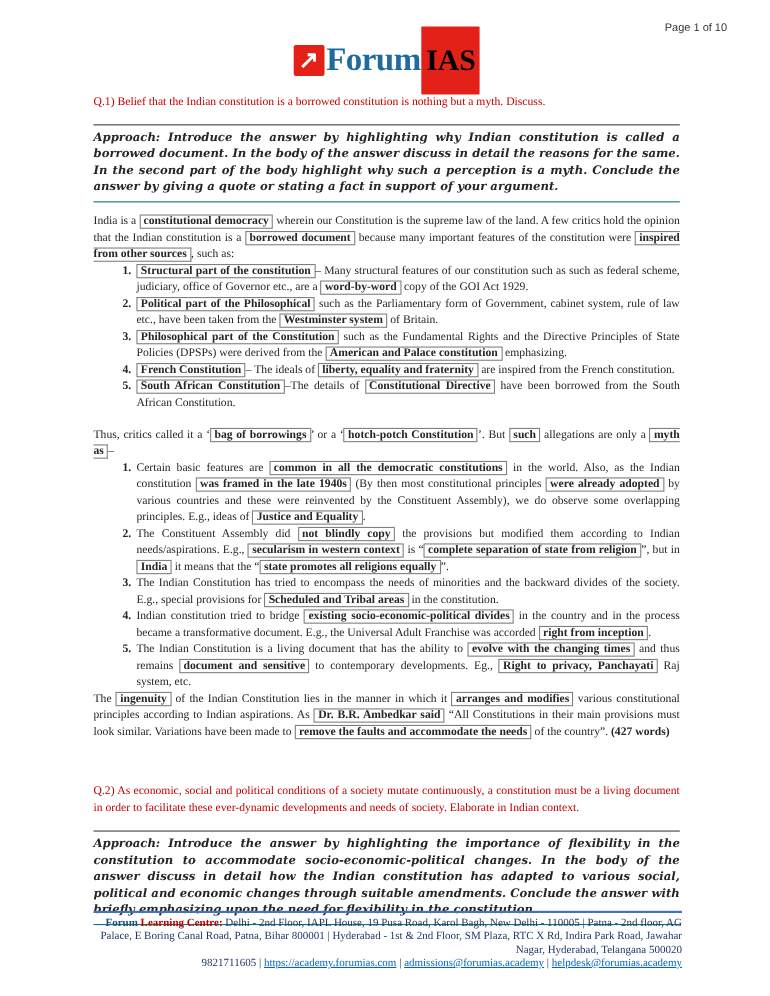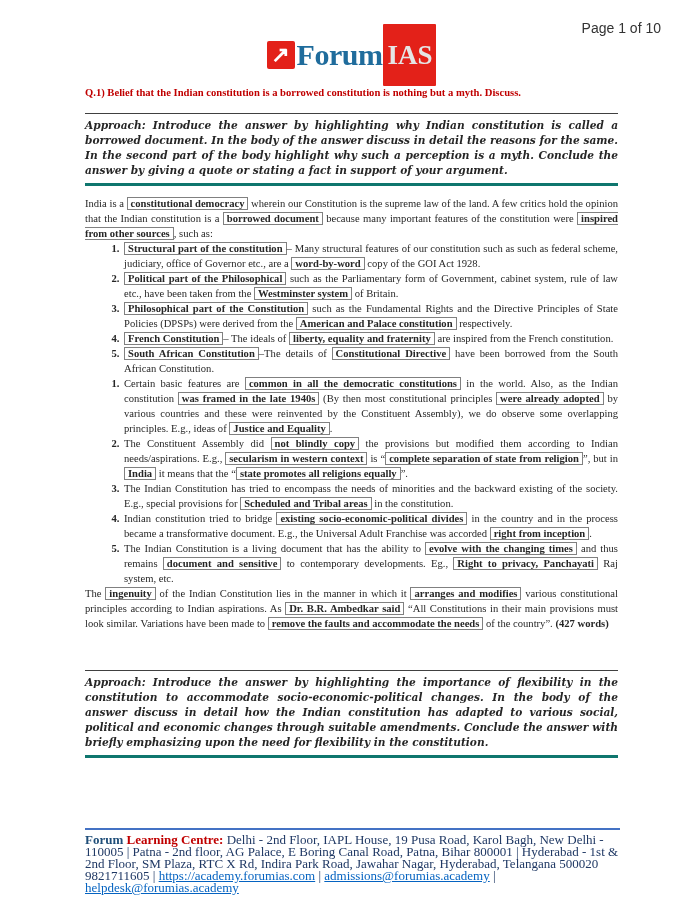--- a/index.html
+++ b/index.html
@@ -2,64 +2,64 @@
 <html><head>
 <meta charset="utf-8">
 <style>
   html,body{margin:0;padding:0;}
   body{
     width:700px;height:905px;background:#ffffff;position:relative;
     font-family:"Liberation Serif",serif;color:#262626;overflow:hidden;
   }
   .page-indicator{
     position:absolute;top:20px;right:39px;font-family:"Liberation Sans",sans-serif;
-    font-size:14px;color:#333;
+    font-size:10px;color:#333;
   }
   .content{padding:38px 82px 0 85px;}
   
   .logo{display:flex;justify-content:center;align-items:center;height:34px;margin:0 0 10px 0;}
   .logo-box{
     width:28px;height:28px;background:#e32119;color:#fff;display:inline-flex;
     align-items:center;justify-content:center;font-size:22px;font-weight:bold;
     border-radius:2px;line-height:1;
   }
   .logo-forum{
     font-family:"Liberation Serif",serif;font-weight:bold;color:#1f6c9c;
     font-size:30px;line-height:1;margin-left:2px;letter-spacing:-0.5px;
   }
   .logo-ias{
-    font-family:"Liberation Serif",serif;font-weight:bold;color:#e5e5e5;background:#e32119;
+    font-family:"Liberation Serif",serif;font-weight:bold;color:#000000;background:#e32119;
     font-size:27px;line-height:30px;padding:16px 4px;margin-left:1px;border-radius:1px;
   }
   
   .q-heading{
-    color:#c00000;font-weight:bold;font-size:10.6px;line-height:15px;
+    color:#c00000;font-weight:normal;font-size:10.6px;line-height:15px;
     text-align:justify;margin:13px 0 0 0;
   }
   
   .approach{
-    border-top:1px solid #404040;border-bottom:3px solid #0f766e;
+    border-top:1px solid #404040;border-bottom:1px solid #0f766e;
     font-style:italic;font-weight:bold;font-size:10.6px;line-height:15px;
     text-align:justify;margin:13px 0 0 0;padding:4px 0 5px 0;
     font-family:"DejaVu Serif","Liberation Serif",serif;
   }
   .para{font-size:10.6px;line-height:15px;text-align:justify;margin:10px 0 0 0;}
   ol.num-list{margin:0;padding:0 0 0 37px;}
   ol.num-list li{
     font-size:10.6px;line-height:15px;text-align:justify;padding-left:2px;margin:0;
   }
   ol.num-list li::marker{font-weight:bold;}
   .seg-box{font-weight:bold;border:1px solid #808080;padding:0 3px;}
   .seg-bi{font-weight:bold;}
   .gap-lg{height:26px;}
   
   .footer{
     position:absolute;left:85px;right:80px;top:828px;
     border-top:2px solid #4472c4;padding-top:4px;
-    font-size:13px;line-height:12px;color:#1f3864;text-align:left;
+    font-size:10px;line-height:12px;color:#1f3864;text-align:right;
   }
   .seg-brand-blue{color:#1f4e79;font-weight:bold;}
   .seg-brand-red{color:#c00000;font-weight:bold;}
   .seg-link,a.seg-link{color:#0563c1;text-decoration:underline;cursor:pointer;}
 </style>
 </head>
 <body>
 
 <div class="page-indicator">Page 1 of 10</div>
 
@@ -71,40 +71,42 @@
       <span class="logo-ias">IAS</span>
   </div>
 
   <div class="q-heading">Q.1) Belief that the Indian constitution is a borrowed constitution is nothing but a myth. Discuss.</div>
 
   <div class="approach">Approach: Introduce the answer by highlighting why Indian constitution is called a borrowed document. In the body of the answer discuss in detail the reasons for the same. In the second part of the body highlight why such a perception is a myth. Conclude the answer by giving a quote or stating a fact in support of your argument.</div>
 
   <div class="para"><span>India is a </span><span class="seg-box">constitutional democracy</span><span> wherein our Constitution is the supreme law of the land. A few critics hold the opinion that the Indian constitution is a </span><span class="seg-box">borrowed document</span><span> because many important features of the constitution were </span><span class="seg-box">inspired from other sources</span><span>, such as:</span></div>
 
   <ol class="num-list">
-      <li><span class="seg-box">Structural part of the constitution</span><span>– Many structural features of our constitution such as such as federal scheme, judiciary, office of Governor etc., are a </span><span class="seg-box">word-by-word</span><span> copy of the GOI Act 1928.</span></li>
+      <li><span class="seg-box">Structural part of the constitution</span><span>– Many structural features of our constitution such as such as federal scheme, judiciary, office of Governor etc., are a </span><span class="seg-box">word-by-word</span><span> copy of the GOI Act 1929.</span></li>
       <li><span class="seg-box">Political part of the Philosophical</span><span> such as the Parliamentary form of Government, cabinet system, rule of law etc., have been taken from the </span><span class="seg-box">Westminster system</span><span> of Britain.</span></li>
-      <li><span class="seg-box">Philosophical part of the Constitution</span><span> such as the Fundamental Rights and the Directive Principles of State Policies (DPSPs) were derived from the </span><span class="seg-box">American and Palace constitution</span><span> respectively.</span></li>
+      <li><span class="seg-box">Philosophical part of the Constitution</span><span> such as the Fundamental Rights and the Directive Principles of State Policies (DPSPs) were derived from the </span><span class="seg-box">American and Palace constitution</span><span> emphasizing.</span></li>
       <li><span class="seg-box">French Constitution</span><span>– The ideals of </span><span class="seg-box">liberty, equality and fraternity</span><span> are inspired from the French constitution.</span></li>
       <li><span class="seg-box">South African Constitution</span><span>–The details of </span><span class="seg-box">Constitutional Directive</span><span> have been borrowed from the South African Constitution.</span></li>
     </ol>
 
+  <div class="para" style="margin-top:14px;"><span>Thus, critics called it a ‘</span><span class="seg-box">bag of borrowings</span><span>’ or a ‘</span><span class="seg-box">hotch-potch Constitution</span><span>’. But </span><span class="seg-box">such</span><span> allegations are only a </span><span class="seg-box">myth as</span><span>–</span></div>
 
   <ol class="num-list">
       <li><span>Certain basic features are </span><span class="seg-box">common in all the democratic constitutions</span><span> in the world. Also, as the Indian constitution </span><span class="seg-box">was framed in the late 1940s</span><span> (By then most constitutional principles </span><span class="seg-box">were already adopted</span><span> by various countries and these were reinvented by the Constituent Assembly), we do observe some overlapping principles. E.g., ideas of </span><span class="seg-box">Justice and Equality</span><span>.</span></li>
       <li><span>The Constituent Assembly did </span><span class="seg-box">not blindly copy</span><span> the provisions but modified them according to Indian needs/aspirations. E.g., </span><span class="seg-box">secularism in western context</span><span> is “</span><span class="seg-box">complete separation of state from religion</span><span>”, but in </span><span class="seg-box">India</span><span> it means that the “</span><span class="seg-box">state promotes all religions equally</span><span>”.</span></li>
-      <li><span>The Indian Constitution has tried to encompass the needs of minorities and the backward existing of the society. E.g., special provisions for </span><span class="seg-box">Scheduled and Tribal areas</span><span> in the constitution.</span></li>
+      <li><span>The Indian Constitution has tried to encompass the needs of minorities and the backward divides of the society. E.g., special provisions for </span><span class="seg-box">Scheduled and Tribal areas</span><span> in the constitution.</span></li>
       <li><span>Indian constitution tried to bridge </span><span class="seg-box">existing socio-economic-political divides</span><span> in the country and in the process became a transformative document. E.g., the Universal Adult Franchise was accorded </span><span class="seg-box">right from inception</span><span>.</span></li>
       <li><span>The Indian Constitution is a living document that has the ability to </span><span class="seg-box">evolve with the changing times</span><span> and thus remains </span><span class="seg-box">document and sensitive</span><span> to contemporary developments. Eg., </span><span class="seg-box">Right to privacy, Panchayati</span><span> Raj system, etc.</span></li>
     </ol>
 
   <div class="para" style="margin-top:0;"><span>The </span><span class="seg-box">ingenuity</span><span> of the Indian Constitution lies in the manner in which it </span><span class="seg-box">arranges and modifies</span><span> various constitutional principles according to Indian aspirations. As </span><span class="seg-box">Dr.  B.R.  Ambedkar said</span><span> “All Constitutions in their main provisions must look similar. Variations have been made to </span><span class="seg-box">remove the faults and accommodate the needs</span><span> of the country”.  </span><span class="seg-bi">(427 words)</span></div>
 
   <div class="gap-lg"></div>
 
+  <div class="q-heading">Q.2) As economic, social and political conditions of a society mutate continuously, a constitution must be a living document in order to facilitate these ever-dynamic developments and needs of society. Elaborate in Indian context.</div>
 
   <div class="approach">Approach: Introduce the answer by highlighting the importance of flexibility in the constitution to accommodate socio-economic-political changes. In the body of the answer discuss in detail how the Indian constitution has adapted to various social, political and economic changes through suitable amendments. Conclude the answer with briefly emphasizing upon the need for flexibility in the constitution.</div>
 
 </div>
 
 <div class="footer">
   <div><span class="seg-brand-blue">Forum </span><span class="seg-brand-red">Learning Centre:</span><span>  Delhi - 2nd Floor, IAPL House, 19 Pusa Road, Karol Bagh, New Delhi - 110005   |   Patna - 2nd floor, AG Palace, E Boring Canal Road, Patna, Bihar 800001   |   Hyderabad - 1st &amp; 2nd Floor, SM Plaza, RTC X Rd, Indira Park Road, Jawahar Nagar, Hyderabad, Telangana 500020</span></div>
   <div><span>9821711605</span><span> | </span><a href="#" class="seg-link">https://academy.forumias.com</a><span> | </span><a href="#" class="seg-link">admissions@forumias.academy</a><span> | </span><a href="#" class="seg-link">helpdesk@forumias.academy</a></div>
 </div>
 

